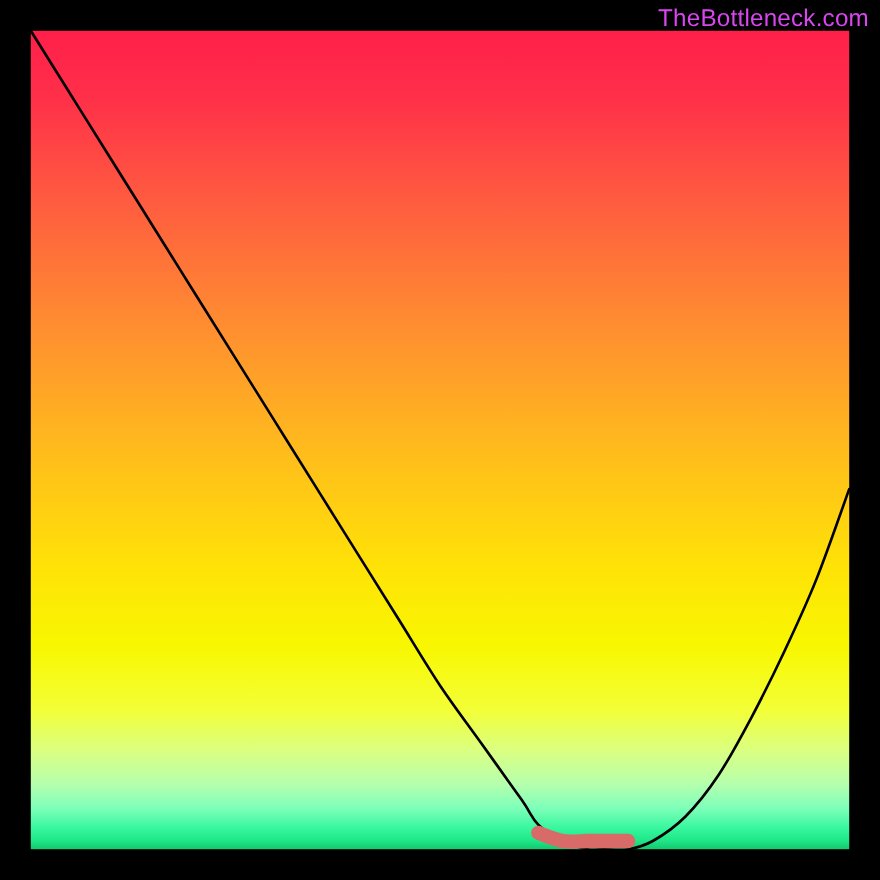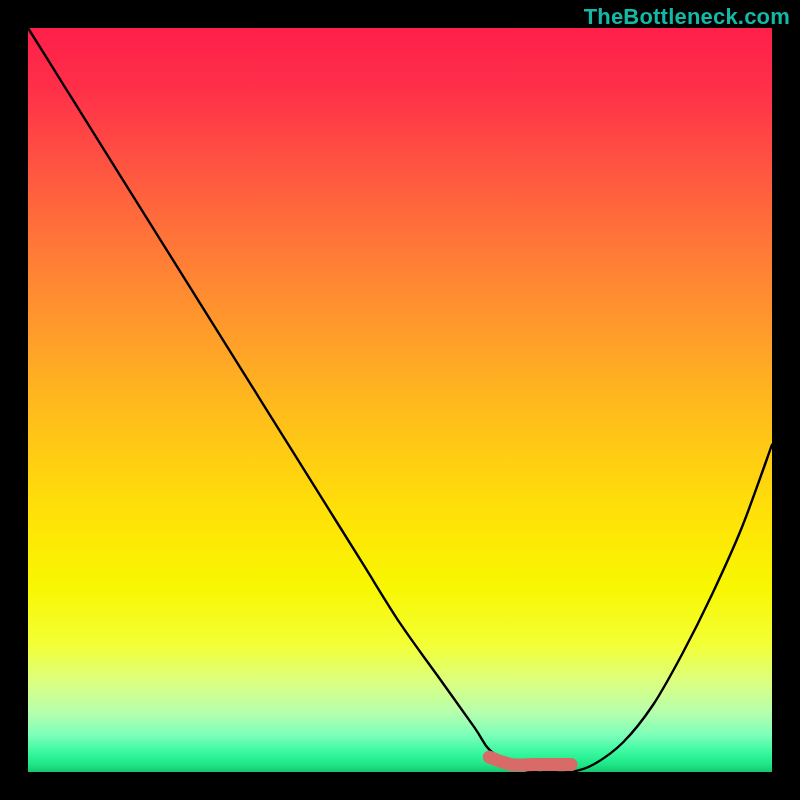--- a/index.html
+++ b/index.html
@@ -14,23 +14,23 @@
   .frame {
     position: relative;
     width: 800px;
     height: 800px;
     background: #000;
   }
   .watermark {
     position: absolute;
     top: 4px;
     right: 10px;
-    color: #14b8a6;
+    color: #d946ef;
     font-size: 22px;
-    font-weight: 700;
+    font-weight: 400;
     letter-spacing: 0.2px;
     z-index: 5;
   }
   .plot-area {
     position: absolute;
     left: 28px;
     top: 28px;
     width: 744px;
     height: 744px;
   }

